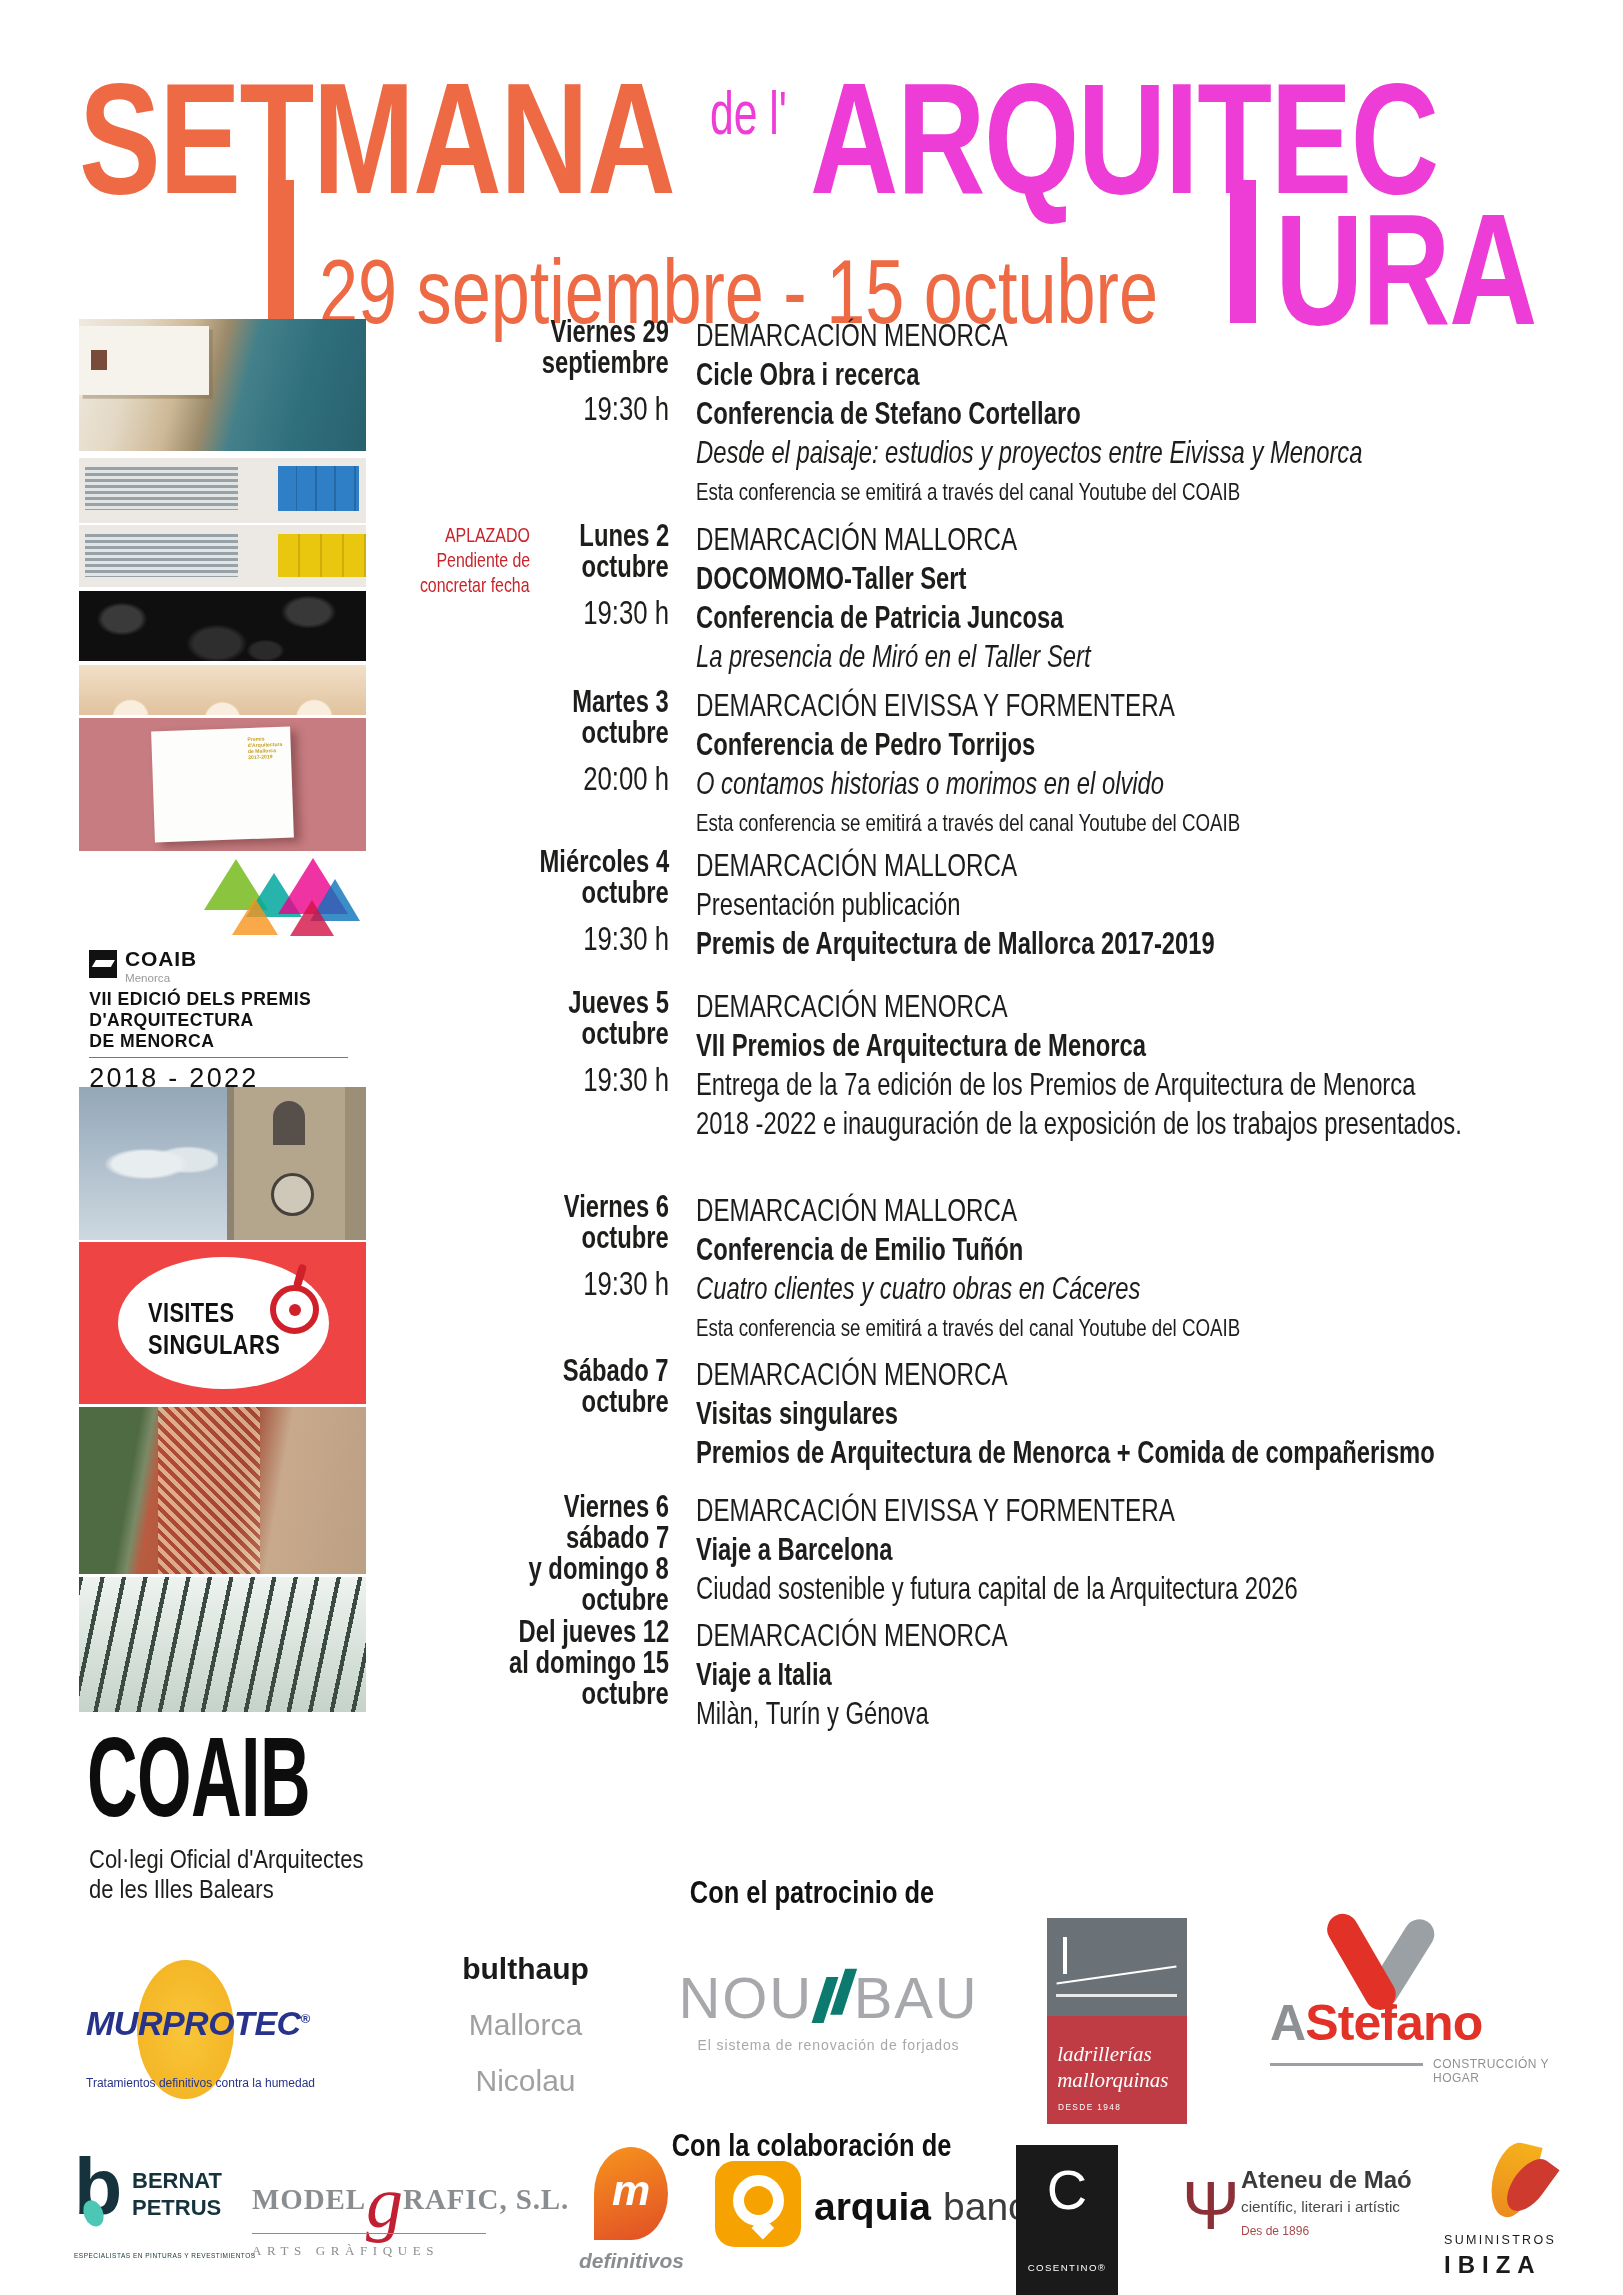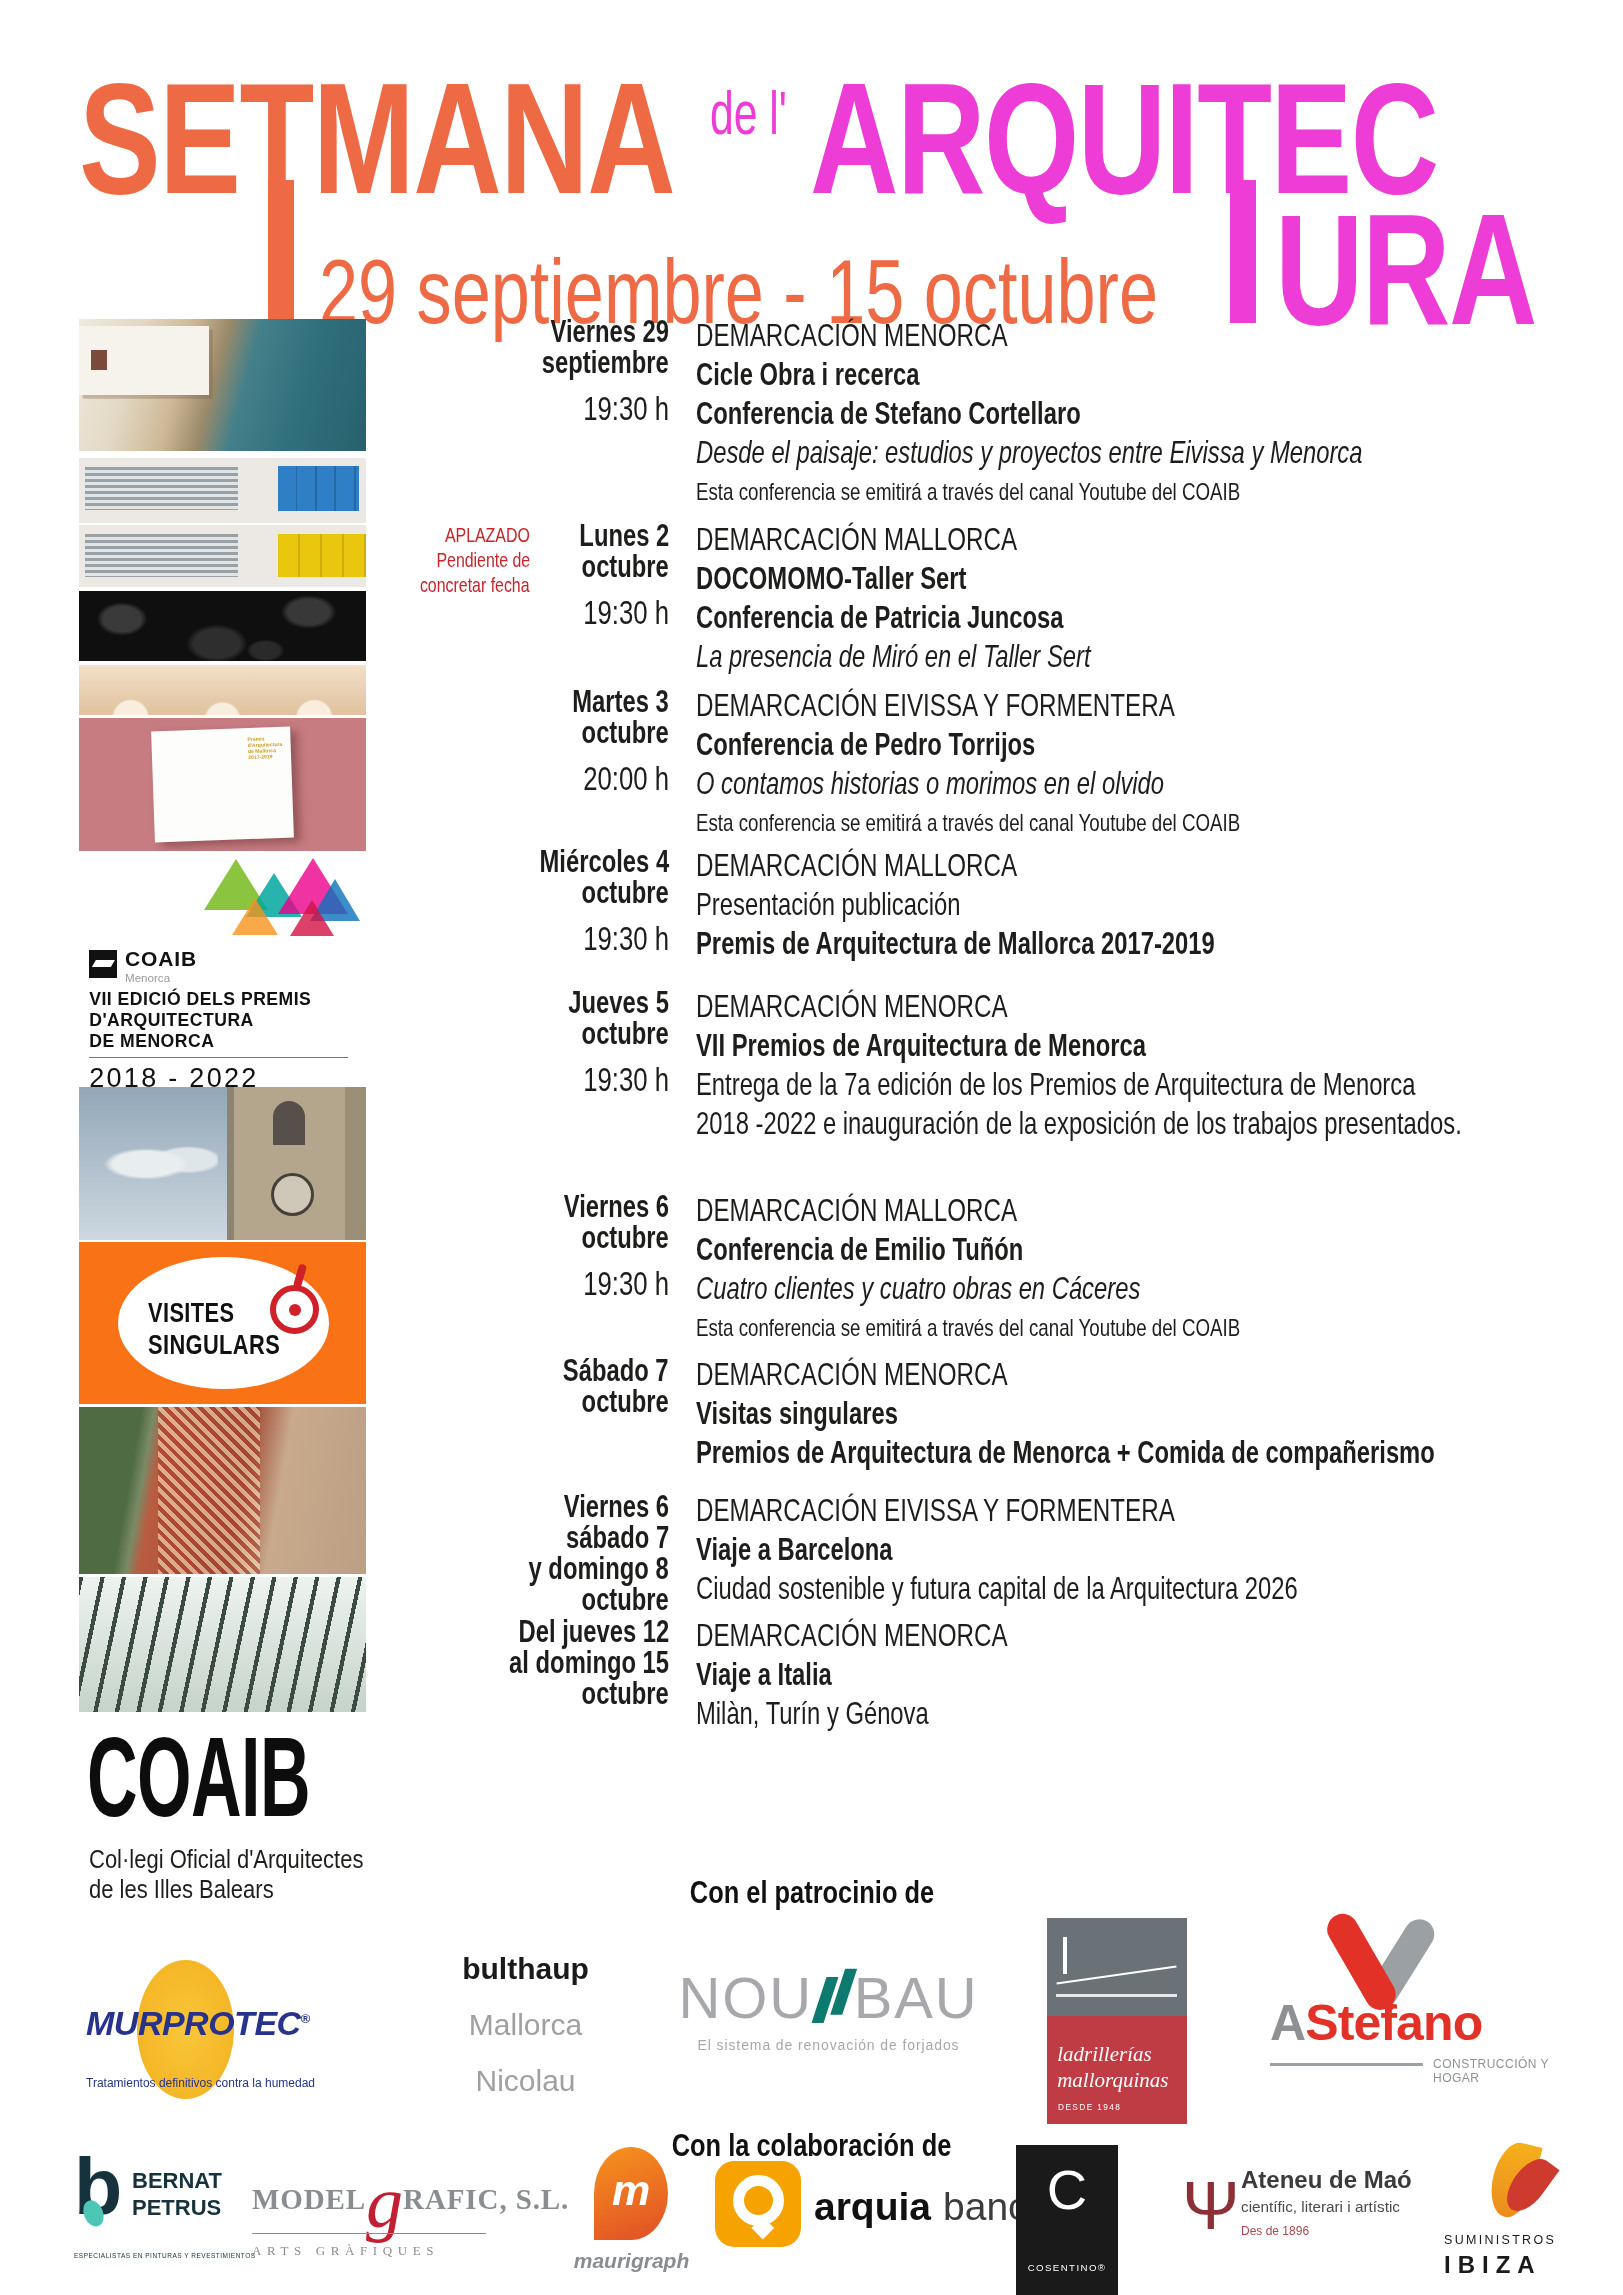--- a/index.html
+++ b/index.html
@@ -55,21 +55,21 @@
   .premis-org{position:absolute;left:46px;top:93px;font-size:21px;font-weight:800;letter-spacing:0.9px;color:#111;}
   .premis-sub{position:absolute;left:46px;top:117px;font-size:11.6px;color:#9a9a9a;}
   .premis-h{position:absolute;left:10.2px;top:135px;font-size:17.6px;font-weight:700;line-height:21px;letter-spacing:0.5px;color:#111;}
   #premis-rule{position:absolute;left:10.2px;top:203px;width:259px;height:1.4px;background:#777;}
   .premis-years{position:absolute;left:10.2px;top:209px;font-size:27px;font-weight:400;letter-spacing:2.3px;color:#111;}
   #ph-church{top:1087px;height:153px;background:linear-gradient(#93a7b8,#cdd8e0);}
   #ph-church .cloud{position:absolute;left:18.5px;top:56px;width:120px;height:42px;background:radial-gradient(ellipse 56px 21px at 40% 50%,#e8edf0 0 60%,transparent 75%),radial-gradient(ellipse 46px 18.5px at 75% 40%,#dfe6ea 0 60%,transparent 75%);}
   #ph-church .tower{position:absolute;left:148px;top:0;width:139px;height:153px;background:linear-gradient(90deg,#8e8270 0 6.5px,#b4a68c 6.5px 85%,#9c8f78 85%);}
   #ph-church .bell{position:absolute;left:194px;top:14px;width:32px;height:44px;background:#57504a;border-radius:18.5px 18.5px 0 0;}
   #ph-church .clock{position:absolute;left:192px;top:86px;width:37px;height:37px;border-radius:50%;background:#cfc8b8;border:3.2px solid #46403a;}
-  #blk-visites{position:absolute;left:79px;top:1242px;width:287px;height:162px;background:#f97316;}
+  #blk-visites{position:absolute;left:79px;top:1242px;width:287px;height:162px;background:#ef4444;}
   #blk-visites .oval{position:absolute;left:39px;top:15px;width:211px;height:132px;background:#fff;border-radius:50%;}
   .vis-t{position:absolute;left:69px;font-size:28px;font-weight:800;color:#111;letter-spacing:0.5px;}
   #vis1{top:55px;} #vis2{top:87px;}
   #vis-ic{position:absolute;left:191px;top:43px;width:37px;height:37px;border:6px solid #d0202a;border-radius:50%;}
   #vis-ic .dot{position:absolute;left:50%;top:50%;width:12px;height:12px;margin:-6px 0 0 -6px;background:#d0202a;border-radius:50%;}
   #vis-bar{position:absolute;left:217px;top:22px;width:8.3px;height:24px;background:#d0202a;border-radius:4.2px;transform:rotate(16deg);}
   #ph-vicens{top:1407px;height:167px;background:linear-gradient(100deg,#4f6b44 0 20%,#7a8a66 24%,#b95c41 28%,#a14f38 56%,#c8a98c 68%,#bca084 100%);}
   #ph-vicens .checker{position:absolute;left:79px;top:0;width:102px;height:167px;background:repeating-linear-gradient(45deg,rgba(255,240,200,.55) 0 4.2px,rgba(170,60,45,.55) 4.2px 8.3px);}
   #ph-forjado{top:1577px;height:135px;background:linear-gradient(#eef3ef,#cfdbd3);background-image:repeating-linear-gradient(102deg,#3c4a44 0 4.2px,rgba(0,0,0,0) 4.2px 21px),linear-gradient(#eef3ef,#c5d3ca);}
   
@@ -423,21 +423,21 @@
 
   <div class="logo" id="co-mod">
     <div class="row"><span class="s1">MODEL</span><span class="g">g</span><span class="s1">RAFIC, S.L.</span></div>
     <div class="rule"></div>
     <div class="tg">ARTS GRÀFIQUES</div>
   </div>
 
   <div class="logo" id="co-mau">
     <div class="drop"></div>
     <div class="m">m</div>
-    <div class="nm">maurigraph</div>
+    <div class="nm">definitivos</div>
   </div>
 
   <div class="logo" id="co-arq">
     <div class="ic">
       <div class="ring"></div>
       <div class="tail"></div>
     </div>
     <div class="t"><span class="b1">arquia</span><span class="b2">banca</span></div>
   </div>
 

